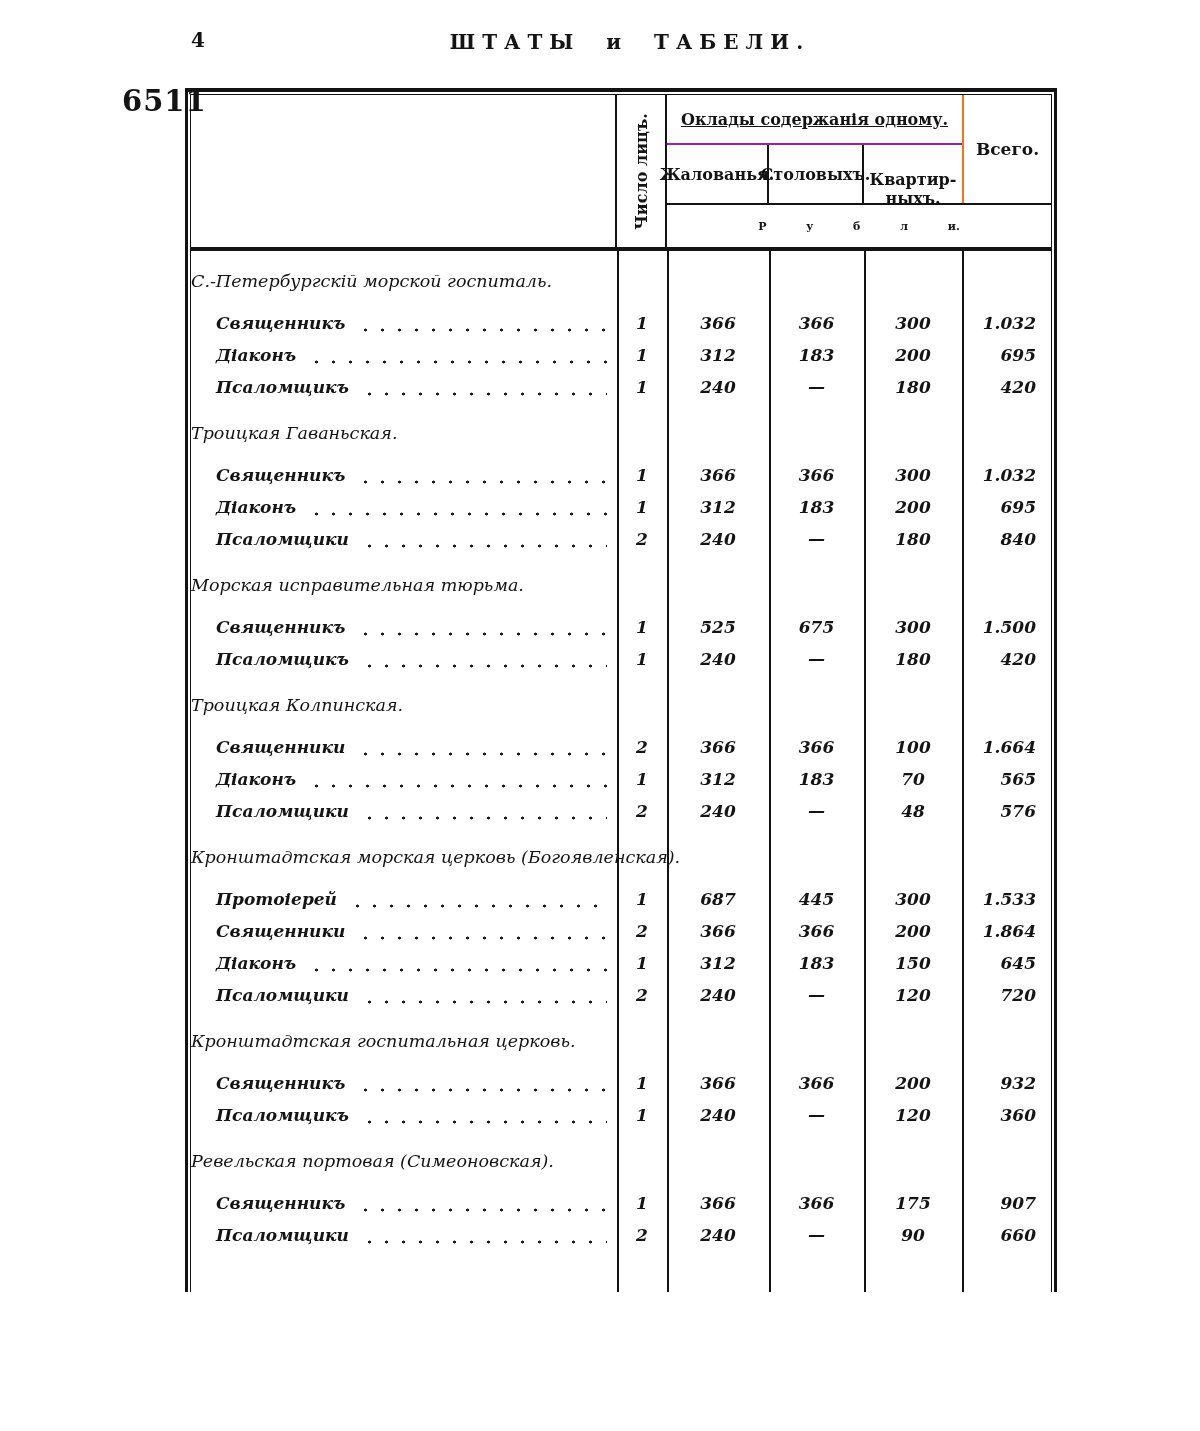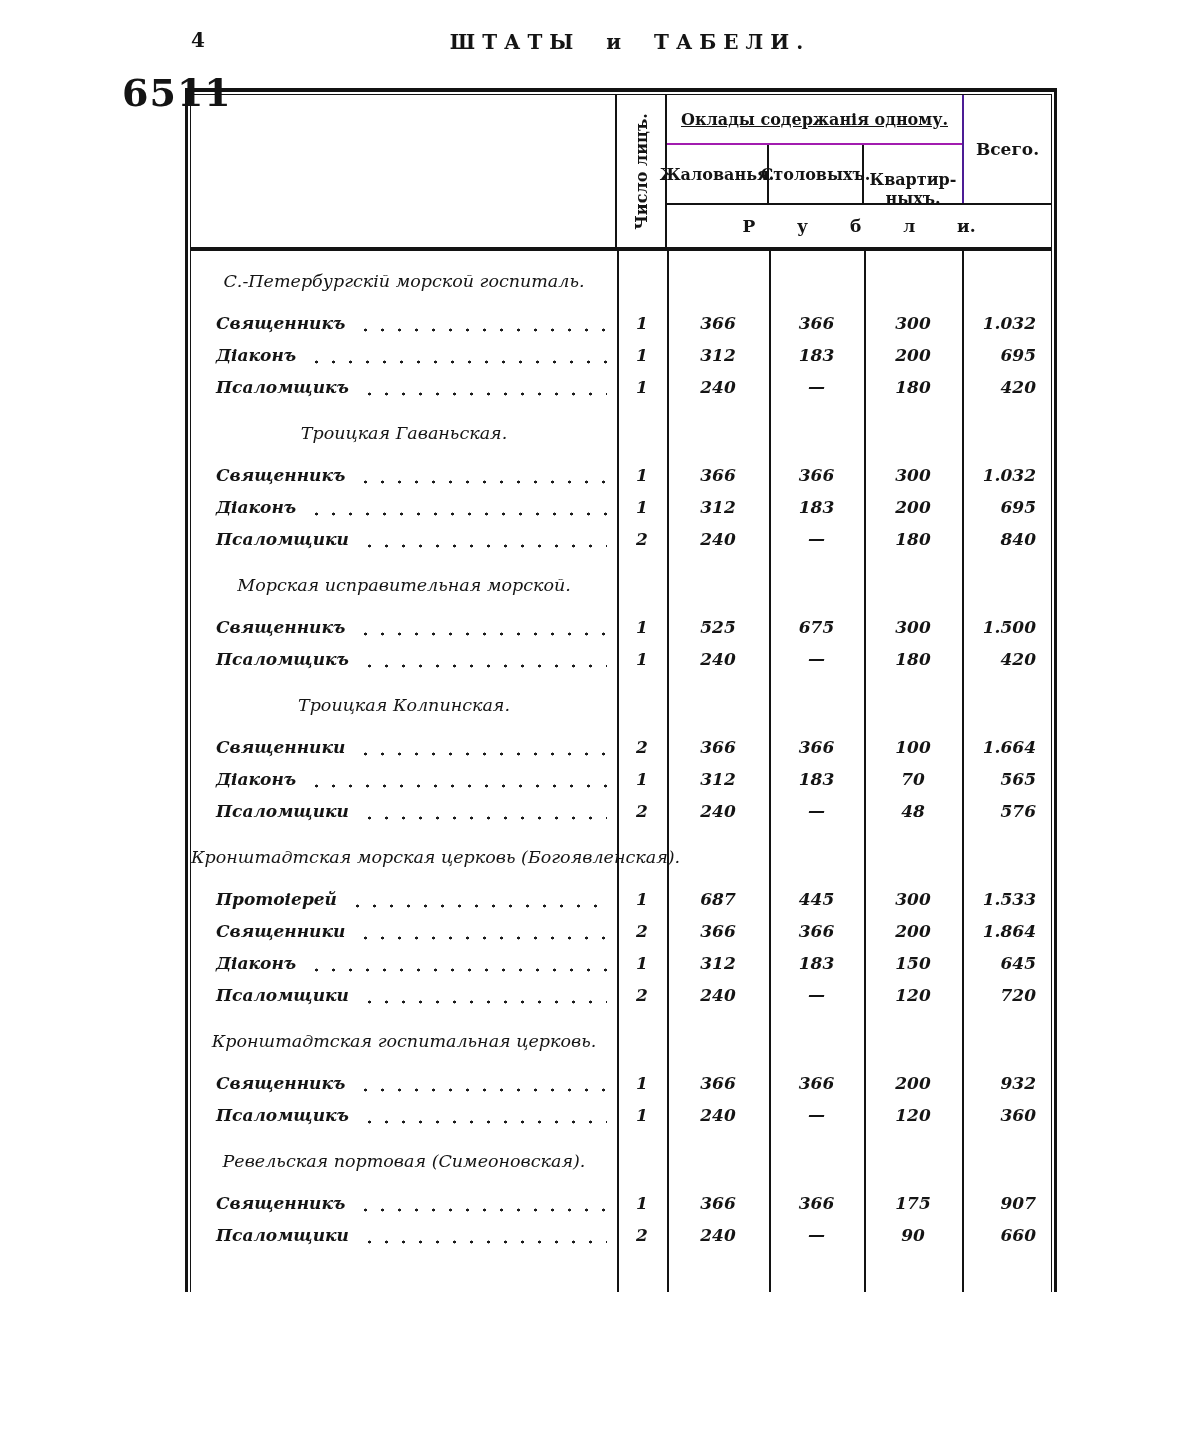--- a/index.html
+++ b/index.html
@@ -18,22 +18,22 @@
     position: absolute; left: 191px; top: 28px;
     font-size: 20px; font-weight: bold;
   }
   .running-title {
     position: absolute; left: 630px; top: 30px;
     transform: translateX(-50%);
     font-size: 20px; font-weight: bold;
     letter-spacing: 7px; word-spacing: 12px; white-space: nowrap;
   }
   .margin-number {
-    position: absolute; left: 122px; top: 70px;
-    font-size: 38px; font-weight: bold; letter-spacing: 1px;
+    position: absolute; left: 122px; top: 84px;
+    font-size: 29px; font-weight: bold; letter-spacing: 1px;
   }
 
   
   .table-frame {
     position: absolute; left: 185px; top: 88px;
     width: 872px; height: 1204px;
     border-top: 4px solid #131313;
     border-left: 3px solid #131313;
     border-right: 3px solid #131313;
   }
@@ -53,37 +53,37 @@
     font-weight: bold; font-size: 16px;
   }
   .th { display: flex; align-items: center; justify-content: center; text-align: center; }
   .th-name      { grid-column: 1; grid-row: 1 / 4; border-right: 2px solid #131313; }
   .th-persons   { grid-column: 2; grid-row: 1 / 4; border-right: 2px solid #131313; }
   .th-persons span { transform: rotate(-90deg); white-space: nowrap; font-size: 16px; }
   .th-group     { grid-column: 3 / 6; grid-row: 1; border-bottom: 2px solid #a21caf; text-decoration: underline; }
   .th-salary    { grid-column: 3; grid-row: 2; border-right: 2px solid #131313; }
   .th-table     { grid-column: 4; grid-row: 2; border-right: 2px solid #131313; }
   .th-quarters  { grid-column: 5; grid-row: 2; white-space: pre-line; line-height: 1.15; margin-top: 31px; }
-  .th-total     { grid-column: 6; grid-row: 1 / 3; border-left: 2px solid #4c1d95; font-size: 17px; }
+  .th-total     { grid-column: 6; grid-row: 1 / 3; border-left: 2px solid #f97316; font-size: 17px; }
   .th-rubles    { grid-column: 3 / 7; grid-row: 3; border-top: 2px solid #131313;
-                  word-spacing: 36px; font-size: 17px; }
+                  word-spacing: 36px; font-size: 11px; }
 
   .head-sep { height: 3px; border-top: 2px solid #131313; border-bottom: 2px solid #131313; }
 
   
   .tbody { position: relative; flex: 1; overflow: hidden; }
   .vline { position: absolute; top: 0; bottom: 0; width: 2px; background: #131313; }
   .vline-1 { left: 426px; } .vline-2 { left: 476px; }
   .vline-3 { left: 578px; } .vline-4 { left: 673px; } .vline-5 { left: 771px; }
 
   .table-section { margin-top: 14px; }
   .table-section:first-child { margin-top: 30px; }
   .section-title {
     width: 426px; height: 32px; line-height: 32px;
-    text-align: center; font-style: italic; font-size: 17.5px;
+    text-align: left; font-style: italic; font-size: 17.5px;
     margin-bottom: 10px; white-space: nowrap;
   }
   .row {
     display: grid;
     grid-template-columns: 426px 50px 102px 95px 98px 1fr;
     height: 32px; align-items: center;
     font-size: 17px; font-weight: bold; font-style: italic;
   }
   .cell-label { display: flex; align-items: center; padding-left: 25px; height: 32px; }
   .cell-label .txt { white-space: nowrap; }
@@ -197,21 +197,21 @@
                 <div class="dots"></div>
               </div>
               <div class="cell-num">2</div>
               <div class="cell-num">240</div>
               <div class="cell-num">—</div>
               <div class="cell-num">180</div>
               <div class="cell-total">840</div>
             </div>
           </div>
           <div class="table-section">
-            <div class="section-title">Морская исправительная морской.</div>
+            <div class="section-title">Морская исправительная тюрьма.</div>
             <div class="row">
               <div class="cell-label">
                 <div class="txt">Священникъ</div>
                 <div class="dots"></div>
               </div>
               <div class="cell-num">1</div>
               <div class="cell-num">525</div>
               <div class="cell-num">675</div>
               <div class="cell-num">300</div>
               <div class="cell-total">1.500</div>

